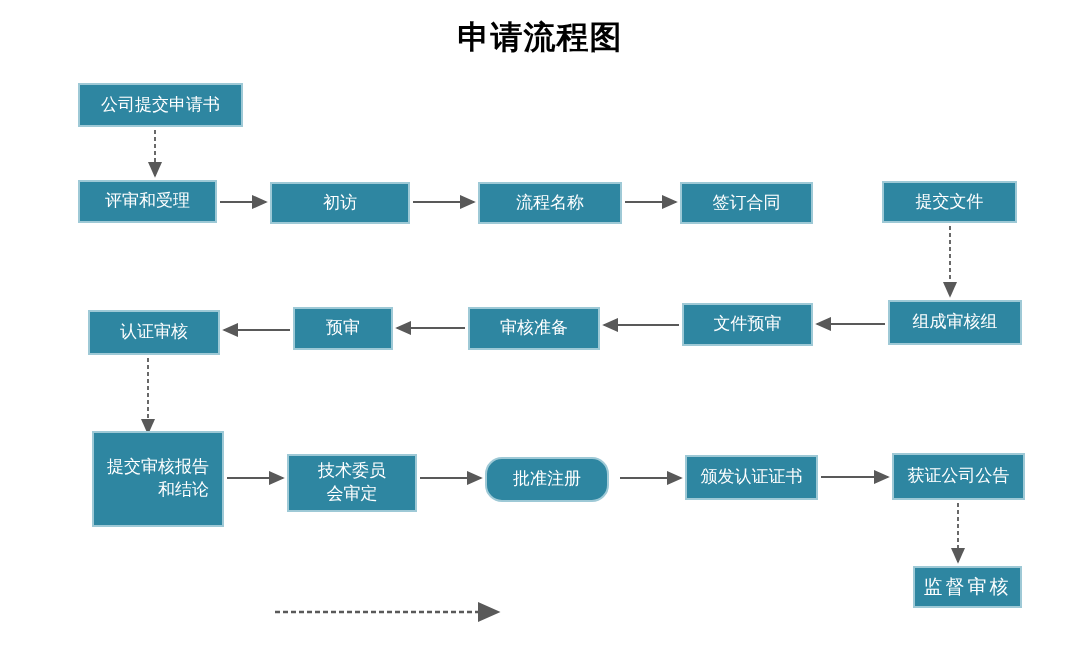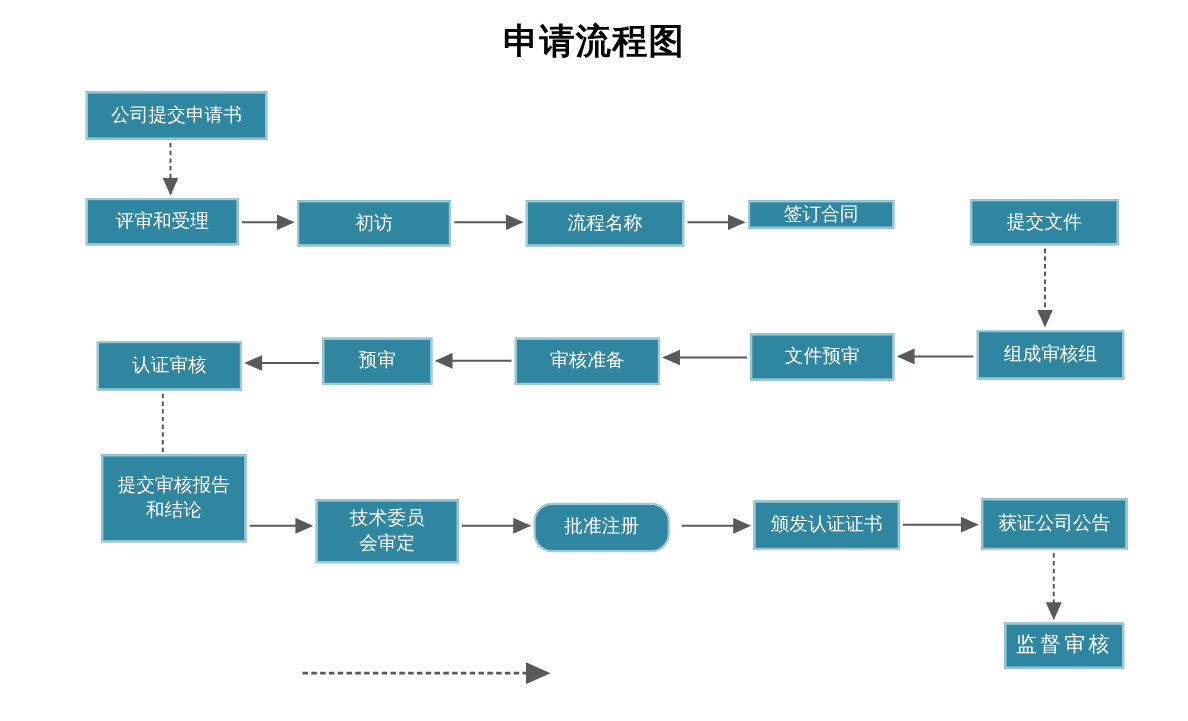--- a/index.html
+++ b/index.html
@@ -82,28 +82,28 @@
         <line x1="148" y1="358" x2="148" y2="433" stroke="#595959" stroke-width="1.8" stroke-dasharray="4 3" marker-end="url(#arrowhead)"></line>
         <line x1="958" y1="503" x2="958" y2="562" stroke="#595959" stroke-width="1.8" stroke-dasharray="4 3" marker-end="url(#arrowhead)"></line>
         <line x1="275" y1="612" x2="498" y2="612" stroke="#595959" stroke-width="2.5" stroke-dasharray="5 3" marker-end="url(#arrowhead)"></line>
       </g>
   </svg>
   <div id="nodes">
       <div class="flow-node" style="left: 78px; top: 83px; width: 165px; height: 44px;">公司提交申请书</div>
       <div class="flow-node" style="left: 78px; top: 180px; width: 139px; height: 43px;">评审和受理</div>
       <div class="flow-node" style="left: 270px; top: 182px; width: 140px; height: 42px;">初访</div>
       <div class="flow-node" style="left: 478px; top: 182px; width: 144px; height: 42px;">流程名称</div>
-      <div class="flow-node" style="left: 680px; top: 182px; width: 133px; height: 26px;">签订合同</div>
+      <div class="flow-node" style="left: 680px; top: 182px; width: 133px; height: 42px;">签订合同</div>
       <div class="flow-node" style="left: 882px; top: 181px; width: 135px; height: 42px;">提交文件</div>
       <div class="flow-node" style="left: 888px; top: 300px; width: 134px; height: 45px; text-align: right;">组成审核组</div>
       <div class="flow-node" style="left: 682px; top: 303px; width: 131px; height: 43px;">文件预审</div>
       <div class="flow-node" style="left: 468px; top: 307px; width: 132px; height: 43px;">审核准备</div>
       <div class="flow-node" style="left: 293px; top: 307px; width: 100px; height: 43px; text-align: center;">预审</div>
       <div class="flow-node" style="left: 88px; top: 310px; width: 132px; height: 45px;">认证审核</div>
-      <div class="flow-node" style="left: 92px; top: 413px; width: 132px; height: 80px;">提交审核报告
+      <div class="flow-node" style="left: 92px; top: 431px; width: 132px; height: 96px; text-align: right;">提交审核报告
 和结论</div>
       <div class="flow-node" style="left: 287px; top: 454px; width: 130px; height: 58px;">技术委员
 会审定</div>
       <div class="flow-node" style="left: 485px; top: 457px; width: 124px; height: 45px; border-radius: 17px;">批准注册</div>
       <div class="flow-node" style="left: 685px; top: 455px; width: 133px; height: 45px;">颁发认证证书</div>
       <div class="flow-node" style="left: 892px; top: 453px; width: 133px; height: 47px;">获证公司公告</div>
       <div class="flow-node serif" style="left: 913px; top: 566px; width: 109px; height: 42px;">监督审核</div>
     </div>
 </div>
 

